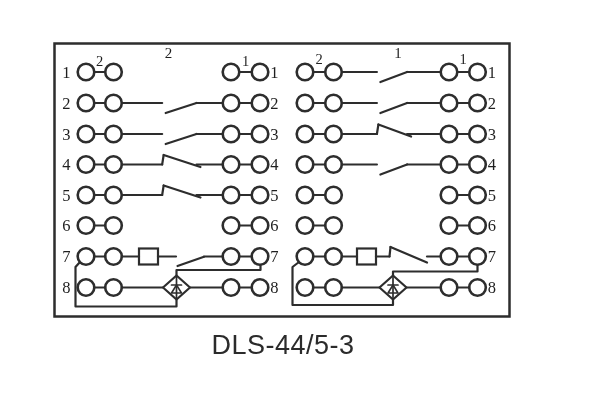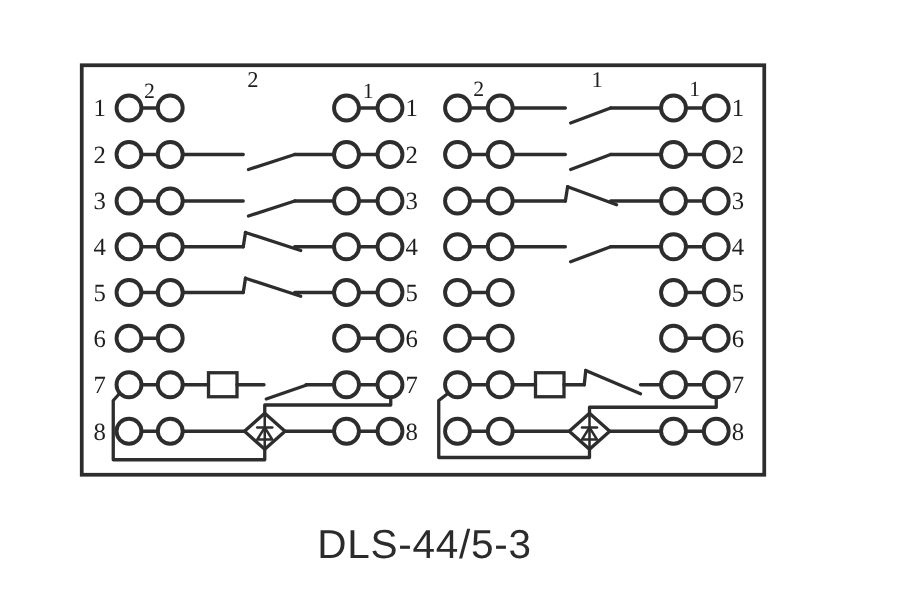--- a/index.html
+++ b/index.html
@@ -1,17 +1,17 @@
 <!DOCTYPE html>
 <html><head>
 <meta charset="utf-8">
 <style>
   html,body{margin:0;padding:0;background:#ffffff;}
   .stage{position:relative;width:600px;height:400px;background:#ffffff;overflow:hidden;}
-  .caption{position:absolute;top:348px;left:0;width:566px;text-align:center;
+  .caption{position:absolute;top:330px;left:0;width:566px;text-align:center;
            font-family:"Liberation Sans",sans-serif;font-size:27px;color:#2b2b2b;
            letter-spacing:0.5px;}
   svg{position:absolute;top:0;left:0;}
 </style>
 </head>
 <body>
 
 <div class="stage">
   <svg id="schematic" width="600" height="340" viewBox="0 0 600 340">
       <rect x="54.5" y="43.5" width="455" height="273" fill="none" stroke="#2d2d2d" stroke-width="2.5"></rect>

